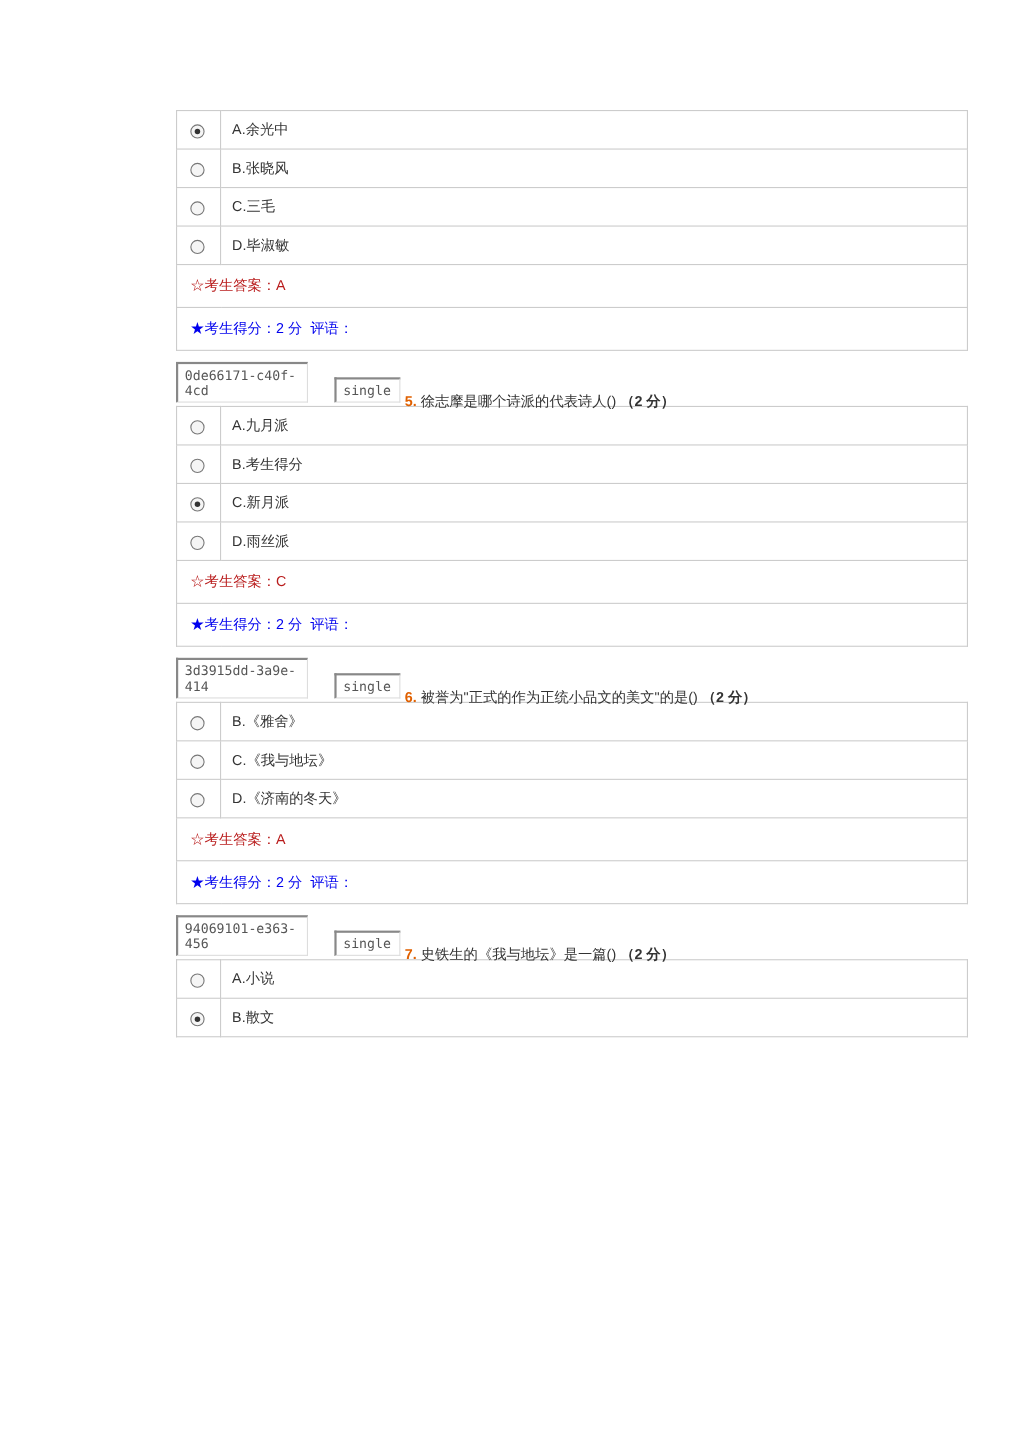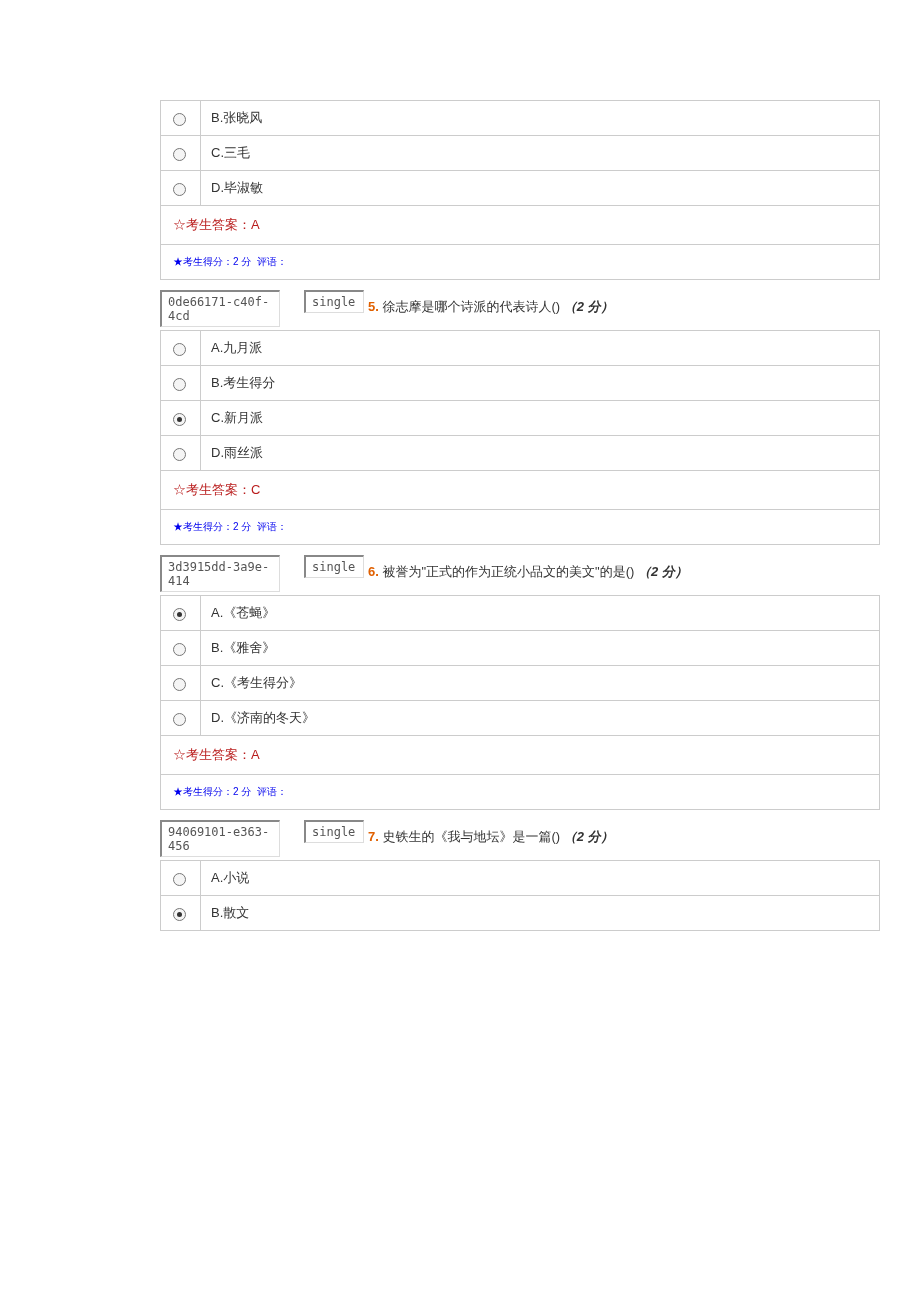--- a/index.html
+++ b/index.html
@@ -56,29 +56,29 @@
       top: 3px;
       left: 3px;
     }
     .answer-row td {
       color: #b91c1c;
       font-size: 13px;
       padding: 10px 12px;
     }
     .score-row td {
       color: #0000ee;
-      font-size: 10px;
+      font-size: 13px;
       padding: 10px 12px;
     }
     .meta-row {
       margin-left: 140px;
       margin-top: 5px;
       margin-bottom: 3px;
       display: flex;
-      align-items: flex-start;
+      align-items: flex-end;
       gap: 0;
     }
     .meta-box {
       display: inline-block;
       border-top: 2px solid #888;
       border-left: 2px solid #888;
       border-right: 1px solid #ddd;
       border-bottom: 1px solid #ddd;
       background: #fff;
       padding: 3px 6px;
@@ -96,32 +96,35 @@
       display: inline-block;
       position: relative;
       top: 8px;
     }
     .qnum {
       color: #e06000;
       font-weight: bold;
     }
     .qpoints {
       font-weight: bold;
-      font-style: italic;
     }
     .first-options {
       margin-top: 0;
     }
   </style>
 </head>
 <body>
 
 <div class="question-block">
   <table class="options-table first-options">
     <tbody>
+        <tr class="option-row">
+      <td><span class="radio selected"></span></td>
+      <td><span>A</span>.<span>余光中</span></td>
+    </tr>
     <tr class="option-row">
       <td><span class="radio"></span></td>
       <td><span>B</span>.<span>张晓风</span></td>
     </tr>
     <tr class="option-row">
       <td><span class="radio"></span></td>
       <td><span>C</span>.<span>三毛</span></td>
     </tr>
     <tr class="option-row">
       <td><span class="radio"></span></td>
@@ -180,31 +183,27 @@
     <span class="meta-box id">3d3915dd-3a9e-414</span>
     <span class="meta-box type">single</span>
     <span class="question-title">
       <span class="qnum">6.</span>
       <span>被誉为"正式的作为正统小品文的美文"的是()</span>
       <span class="qpoints">（2 分）</span>
     </span>
   </div>
   <table class="options-table">
     <tbody>
-        <tr class="option-row">
-      <td><span class="radio selected"></span></td>
-      <td><span>A</span>.<span>《苍蝇》</span></td>
-    </tr>
     <tr class="option-row">
       <td><span class="radio"></span></td>
       <td><span>B</span>.<span>《雅舍》</span></td>
     </tr>
     <tr class="option-row">
       <td><span class="radio"></span></td>
-      <td><span>C</span>.<span>《考生得分》</span></td>
+      <td><span>C</span>.<span>《我与地坛》</span></td>
     </tr>
     <tr class="option-row">
       <td><span class="radio"></span></td>
       <td><span>D</span>.<span>《济南的冬天》</span></td>
     </tr>
     <tr class="answer-row">
       <td colspan="2"><span>☆考生答案：</span><span>A</span></td>
     </tr>
     <tr class="score-row">
       <td colspan="2"><span>★考生得分：</span><span>2 分</span>&nbsp;&nbsp;<span>评语：</span></td>

